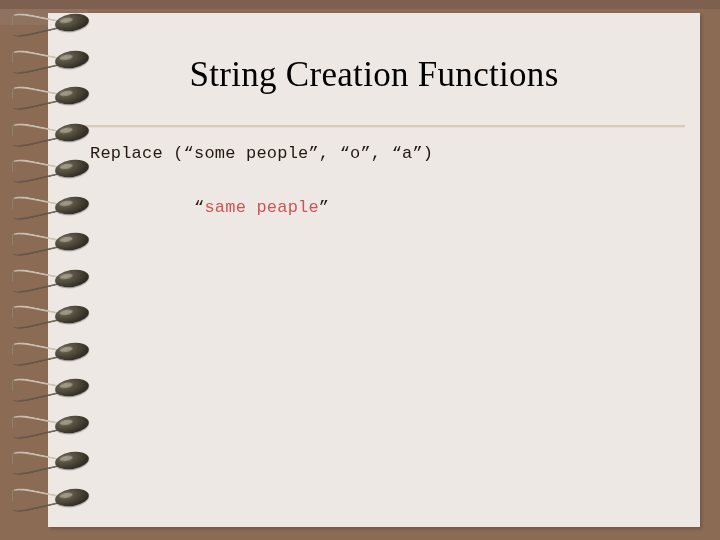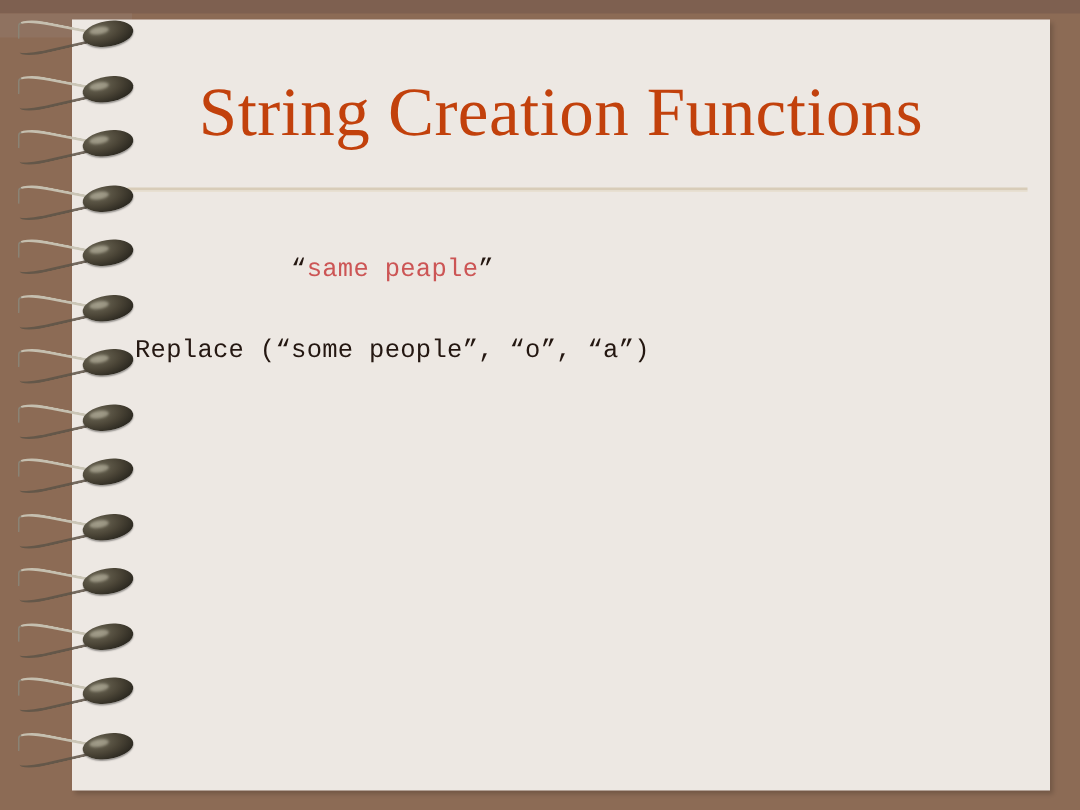--- a/index.html
+++ b/index.html
@@ -52,23 +52,23 @@
     box-shadow: 2px 2px 3px rgba(0,0,0,0.18);
   }
 
   .page-title {
     position: absolute;
     left: 0;
     top: 38px;
     width: 652px;
     text-align: center;
     font-family: "Liberation Serif", serif;
-    font-size: 46px;
+    font-size: 35px;
     line-height: 48px;
-    color: #c2410c;
+    color: #000000;
     letter-spacing: 0.3px;
     white-space: nowrap;
   }
 
   .title-rule {
     position: absolute;
     left: 37px;
     top: 112px;
     width: 600px;
     height: 0;
@@ -177,24 +177,24 @@
 
   <div class="page">
 
     <div class="page-title">String Creation Functions</div>
 
     <div class="title-rule"></div>
 
     <div class="body-area">
 
       <div class="code-block">
+        <div class="code-line call">Replace (“some people”, “o”, “a”)</div>
         <div class="code-line result">
           <span class="quote">“</span><span class="res-inner">same peaple</span><span class="quote">”</span>
         </div>
-        <div class="code-line call">Replace (“some people”, “o”, “a”)</div>
       </div>
 
 
     </div>
   </div>
 
   <div class="spiral" id="spiral">
       <div class="coil" style="top: 12px;">
         <span class="wire"></span>
         <span class="wire2"></span>

